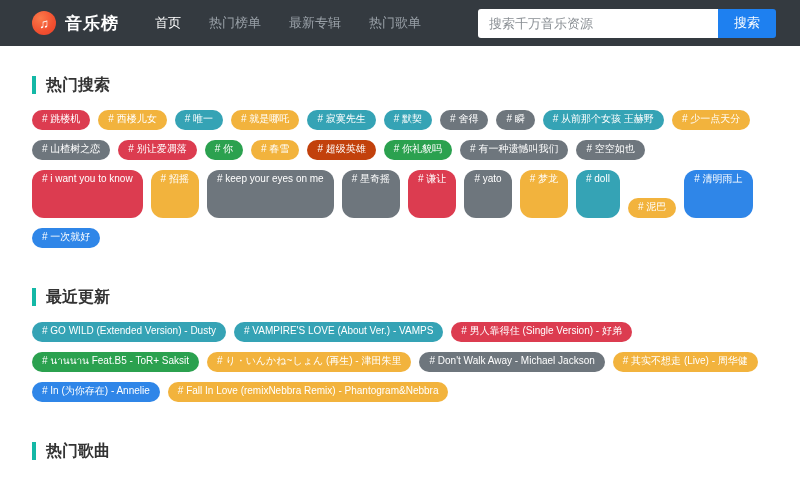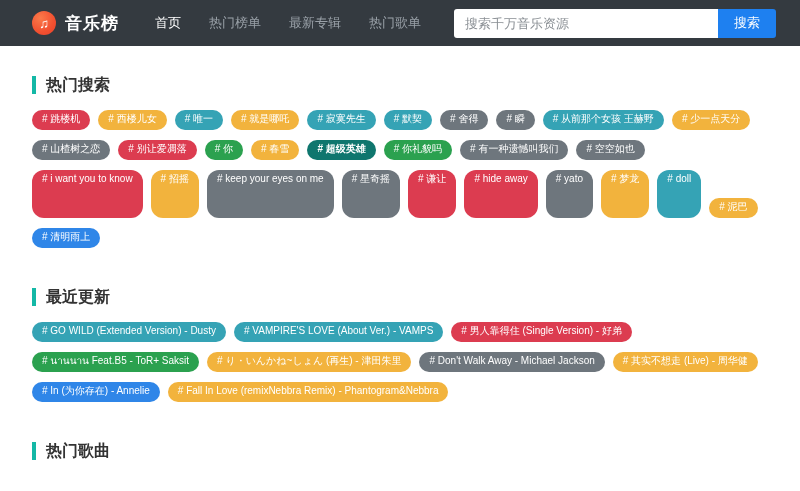--- a/index.html
+++ b/index.html
@@ -29,21 +29,21 @@
   }
   .brand-name { color: #fff; font-size: 17px; font-weight: bold; margin-left: 9px; letter-spacing: 1px; }
   .nav-links { display: flex; align-items: center; margin-left: 22px; }
   .nav-link {
     color: #9aa1a8; font-size: 13px; text-decoration: none;
     margin: 0 14px; cursor: pointer; white-space: nowrap;
   }
   .nav-link.active { color: #ffffff; }
   .nav-search { margin-left: auto; display: flex; align-items: center; }
   .search-input {
-    width: 264px; height: 29px; border: none; outline: none;
+    width: 240px; height: 29px; border: none; outline: none;
     border-radius: 3px 0 0 3px; padding: 0 11px; font-size: 13px;
     font-family: "Liberation Sans", "DejaVu Sans", sans-serif;
     background: #fff; color: #333;
   }
   .search-input::placeholder { color: #8a8f94; }
   .search-btn {
     height: 29px; border: none; border-radius: 0 3px 3px 0;
     background: #1e80f0; color: #fff; font-size: 13px;
     padding: 0 16px; cursor: pointer; white-space: nowrap;
     font-family: "Liberation Sans", "DejaVu Sans", sans-serif;
@@ -93,35 +93,35 @@
       <span class="tag" style="background: rgb(53, 163, 181);"># 寂寞先生</span>
       <span class="tag" style="background: rgb(53, 163, 181);"># 默契</span>
       <span class="tag" style="background: rgb(110, 118, 125);"># 舍得</span>
       <span class="tag" style="background: rgb(110, 118, 125);"># 瞬</span>
       <span class="tag" style="background: rgb(53, 163, 181);"># 从前那个女孩 王赫野</span>
       <span class="tag" style="background: rgb(242, 179, 61);"># 少一点天分</span>
       <span class="tag" style="background: rgb(110, 118, 125);"># 山楂树之恋</span>
       <span class="tag" style="background: rgb(220, 60, 80);"># 别让爱凋落</span>
       <span class="tag" style="background: rgb(43, 161, 79);"># 你</span>
       <span class="tag" style="background: rgb(242, 179, 61);"># 春雪</span>
-      <span class="tag" style="background: #0f766e; font-weight: bold;"># 超级英雄</span>
+      <span class="tag" style="background: #c2410c;"># 超级英雄</span>
       <span class="tag" style="background: rgb(43, 161, 79);"># 你礼貌吗</span>
       <span class="tag" style="background: rgb(110, 118, 125);"># 有一种遗憾叫我们</span>
       <span class="tag" style="background: rgb(110, 118, 125);"># 空空如也</span>
       <span class="tag" style="background: rgb(220, 60, 80);"># i want you to know</span>
       <span class="tag" style="background: rgb(242, 179, 61);"># 招摇</span>
       <span class="tag" style="background: rgb(110, 118, 125);"># keep your eyes on me</span>
       <span class="tag" style="background: rgb(110, 118, 125);"># 星奇摇</span>
       <span class="tag" style="background: rgb(220, 60, 80);"># 谦让</span>
-      <span class="tag" style="background: rgb(220, 60, 80);"># hide away</span>
       <span class="tag" style="background: rgb(110, 118, 125);"># yato</span>
       <span class="tag" style="background: rgb(242, 179, 61);"># 梦龙</span>
       <span class="tag" style="background: rgb(53, 163, 181);"># doll</span>
       <span class="tag" style="background: rgb(242, 179, 61); margin-top: 28px;"># 泥巴</span>
       <span class="tag" style="background: rgb(47, 134, 232);"># 清明雨上</span>
+      <span class="tag" style="background: rgb(47, 134, 232);"># 一次就好</span>
     </div>
 
   <h2 class="section-title">最近更新</h2>
   <div class="tags" id="recent-tags">
       <span class="tag" style="background: rgb(53, 163, 181);"># GO WILD (Extended Version) - Dusty</span>
       <span class="tag" style="background: rgb(53, 163, 181);"># VAMPIRE'S LOVE (About Ver.) - VAMPS</span>
       <span class="tag" style="background: rgb(220, 60, 80);"># 男人靠得住 (Single Version) - 好弟</span>
       <span class="tag" style="background: rgb(43, 161, 79);"># นานนาน Feat.B5 - ToR+ Saksit</span>
       <span class="tag" style="background: rgb(242, 179, 61);"># り・いんかね~しょん (再生) - 津田朱里</span>
       <span class="tag" style="background: rgb(110, 118, 125);"># Don't Walk Away - Michael Jackson</span>

